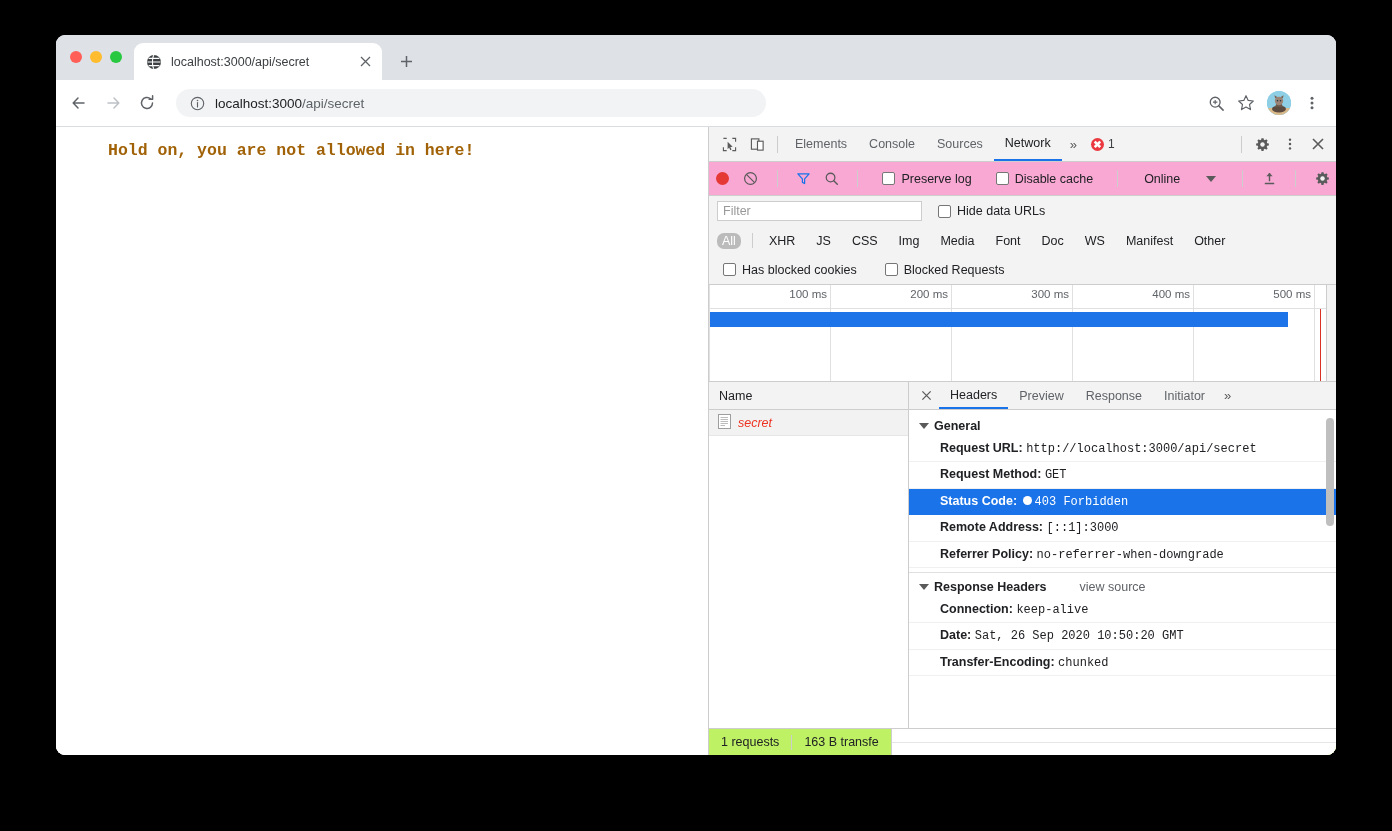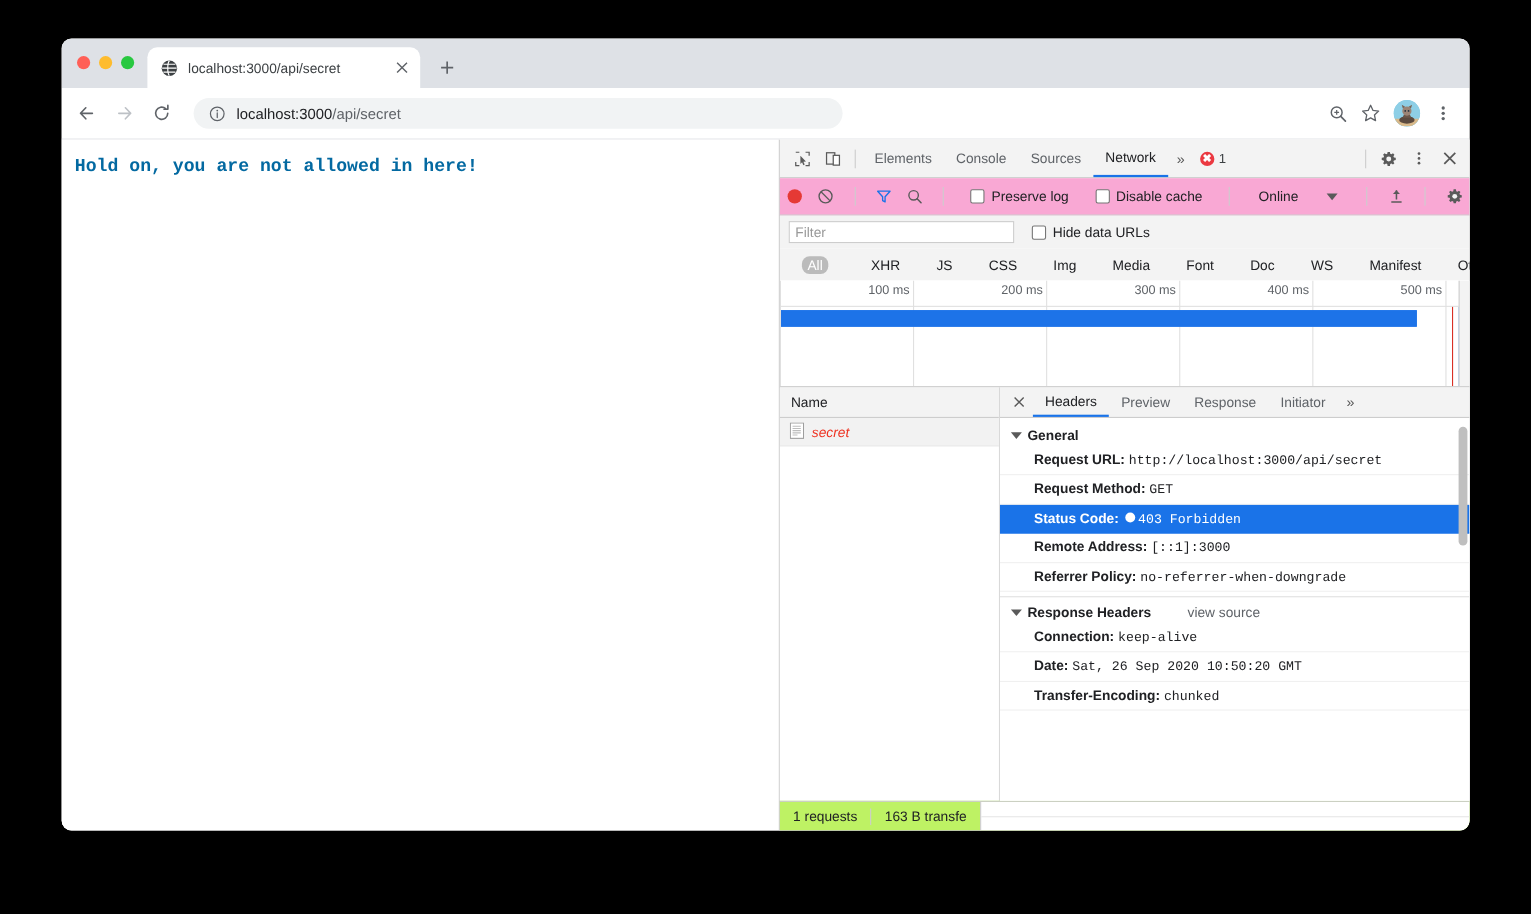--- a/index.html
+++ b/index.html
@@ -111,23 +111,24 @@
   .page {
     width: 652px; flex: 0 0 auto;
     background: #fff;
     padding: 8px 8px 0 8px;
     box-sizing: border-box;
     overflow: hidden;
   }
   .page-text {
     font-family: "Liberation Mono", "DejaVu Sans Mono", monospace;
     font-size: 16.5px; font-weight: bold;
-    color: #0369a1; white-space: pre;
+    color: #a16207; white-space: pre;
     line-height: 1.45;
     padding: 4px 0 0 4px;
+    margin-left: 40px;
   }
 
   
   .devtools {
     flex: 1 1 auto; min-width: 0;
     border-left: 1px solid #cdcdcd;
     background: #fff;
     display: flex; flex-direction: column;
     font-size: 12px; color: #202124;
   }
@@ -205,21 +206,21 @@
     padding: 0 5px; line-height: 18px;
   }
   .types-row {
     height: 29px; flex: 0 0 auto;
     background: #f3f3f3;
     display: flex; align-items: center;
     padding: 0 8px; box-sizing: border-box;
     gap: 11px;
     font-size: 12.5px; color: #202124;
   }
-  .type-chip { padding: 1px 5px; border-radius: 7px; margin-left: 12px; }
+  .type-chip { padding: 1px 5px; border-radius: 7px; }
   .type-chip.active { background: #bbb; color: #fff; }
   .type-sep { width: 1px; height: 15px; background: #cdcdcd; }
   .blocked-row {
     height: 30px; flex: 0 0 auto;
     background: #f3f3f3;
     border-bottom: 1px solid #cdcdcd;
     display: flex; align-items: center;
     padding: 0 8px; box-sizing: border-box;
     gap: 16px;
   }
@@ -580,20 +581,30 @@
           <span class="type-chip">CSS</span>
           <span class="type-chip">Img</span>
           <span class="type-chip">Media</span>
           <span class="type-chip">Font</span>
           <span class="type-chip">Doc</span>
           <span class="type-chip">WS</span>
           <span class="type-chip">Manifest</span>
           <span class="type-chip">Other</span>
         </div>
 
+        <div class="blocked-row">
+          <div class="cb-wrap">
+            <span class="cb"></span>
+            <span class="cb-label">Has blocked cookies</span>
+          </div>
+          <div class="cb-wrap">
+            <span class="cb"></span>
+            <span class="cb-label">Blocked Requests</span>
+          </div>
+        </div>
 
         <div class="overview">
           <div class="ov-ruler"></div>
           <div class="ov-tick" style="left:0px;"></div>
           <div class="ov-tick" style="left:121px;">
               <span>100 ms</span>
             </div>
           <div class="ov-tick" style="left:242px;">
               <span>200 ms</span>
             </div>

